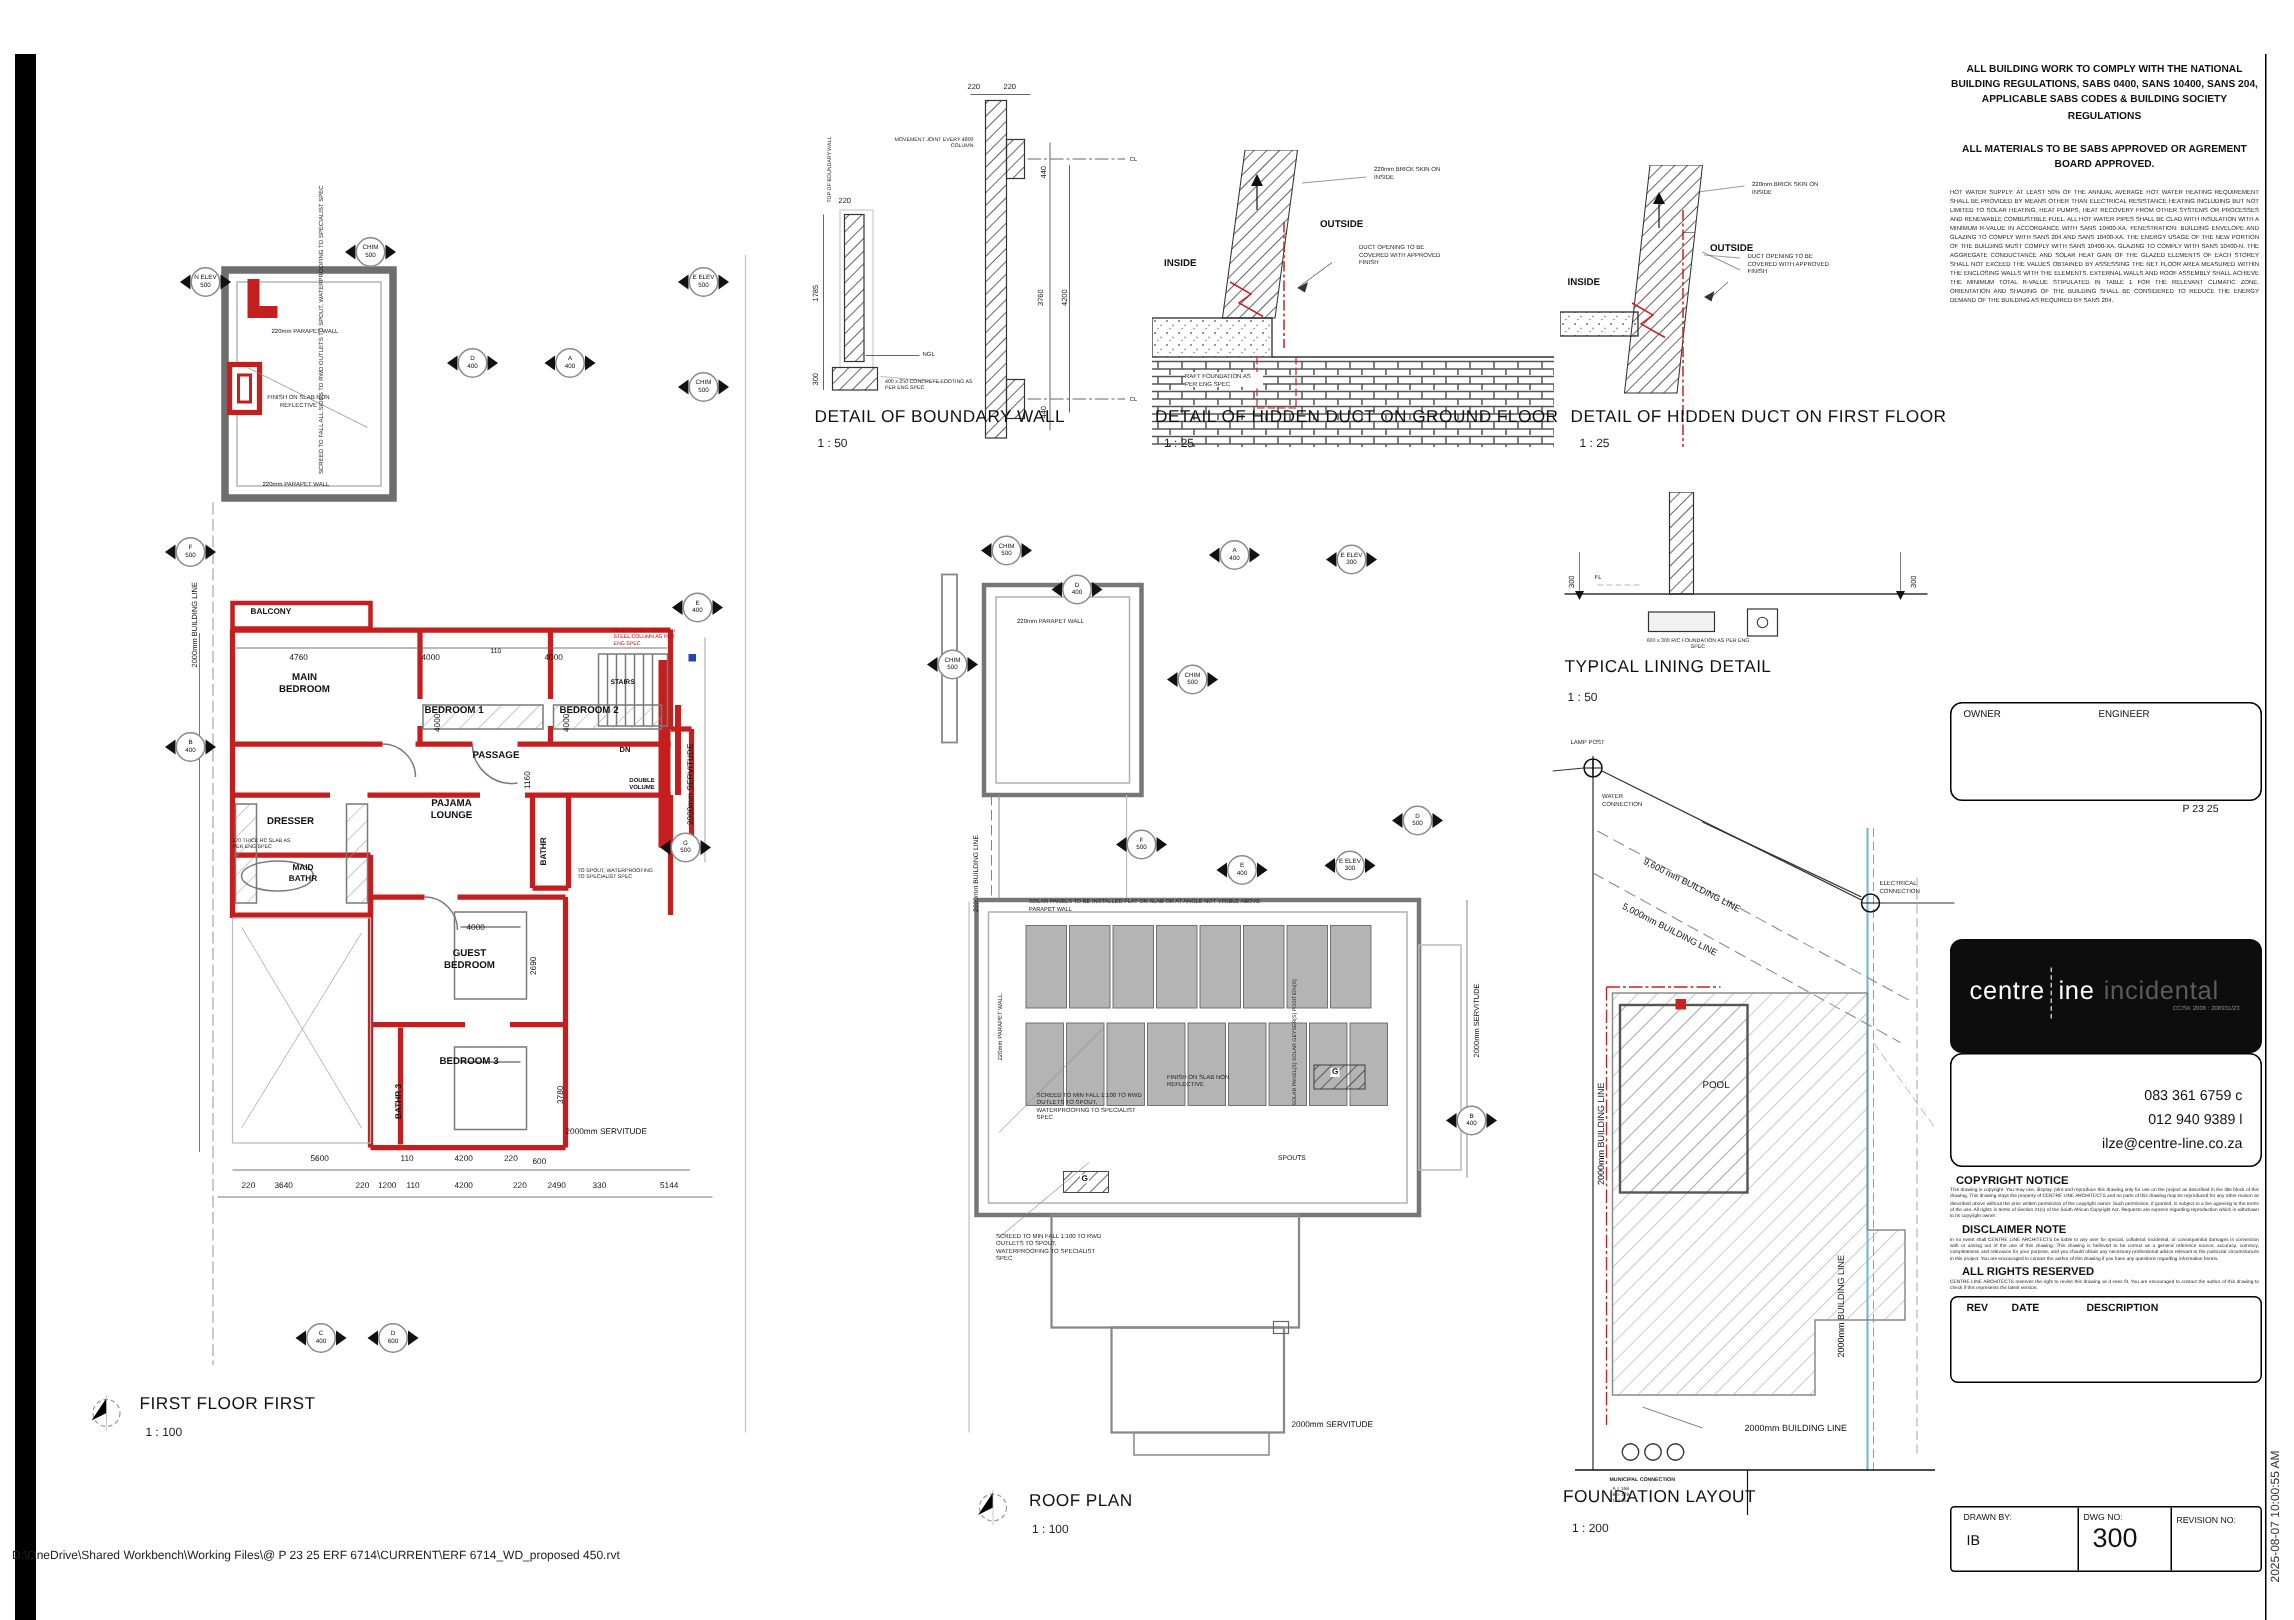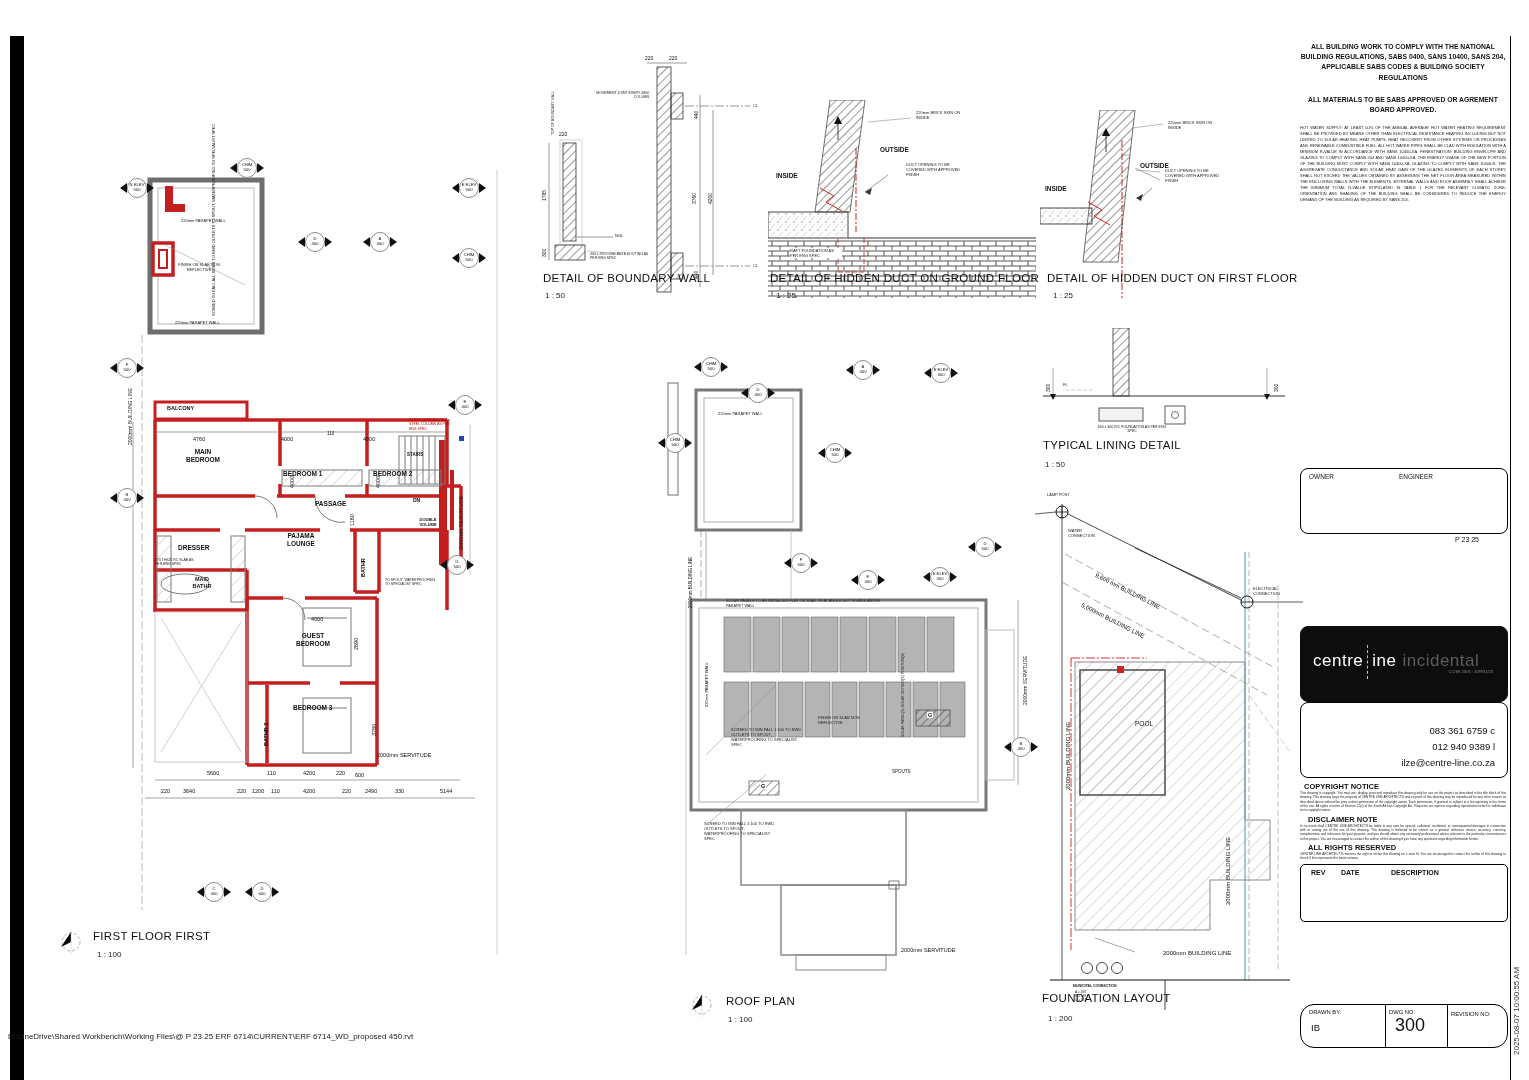--- a/index.html
+++ b/index.html
@@ -405,21 +405,21 @@
       <line x1="30" y1="62" x2="60" y2="62" stroke="#888" stroke-width="0.4" stroke-dasharray="4 2"></line>
     </svg>
     <div class="abs vtxt dim" style="left:10px;top:44px;height:20px;font-size:5px">300</div>
     <div class="abs vtxt dim" style="left:238px;top:44px;height:20px;font-size:5px">300</div>
     <div class="tiny" style="left:28px;top:54px">FL</div>
     <div class="tiny c" style="left:62px;top:97px;width:70px;font-size:3.5px">600 x 300 R/C FOUNDATION AS PER ENG SPEC</div>
     <div class="dtitle" style="left:8px;top:111px">TYPICAL LINING DETAIL</div>
     <div class="dscale" style="left:10px;top:132px">1 : 50</div>
   </div>
 
-  <div class="abs" style="left:646px;top:355px;width:400px;height:680px">
+  <div class="abs" style="left:606px;top:355px;width:400px;height:680px">
     <svg class="abs" style="left:0;top:0" width="400" height="680" viewBox="0 0 400 680">
       <rect x="22" y="28" width="10" height="112" fill="none" stroke="#888" stroke-width="1.2"></rect>
       <rect x="50" y="35" width="105" height="140" fill="none" stroke="#777" stroke-width="3"></rect>
       <rect x="58" y="43" width="89" height="124" fill="none" stroke="#b0b0b0" stroke-width="1"></rect>
       <line x1="60" y1="175" x2="60" y2="245" stroke="#999" stroke-width="0.8"></line>
       <line x1="145" y1="175" x2="145" y2="245" stroke="#bbb" stroke-width="0.8"></line>
       <line x1="55" y1="175" x2="55" y2="245" stroke="#777" stroke-width="0.6" stroke-dasharray="7 3"></line>
       <rect x="45" y="245" width="295" height="210" fill="none" stroke="#777" stroke-width="3"></rect>
       <rect x="53" y="253" width="279" height="194" fill="none" stroke="#b0b0b0" stroke-width="1"></rect>
       <g fill="#b4b4b4" stroke="#666" stroke-width="0.6">
@@ -648,21 +648,21 @@
     <div class="b" style="font-size:7.5px;margin-left:8px;margin-top:2px">ALL RIGHTS RESERVED</div>
     <div class="just" style="font-size:3.2px;line-height:1.35;color:#222">CENTRE LINE ARCHITECTS reserves the right to revise this drawing as it sees fit. You are encouraged to contact the author of this drawing to check if this represents the latest version.</div>
   </div>
 
   <div class="box" style="left:1300px;top:864px;width:206px;height:56px;border-radius:5px">
     <span class="lbl b" style="left:10px;top:4px;font-size:7px">REV</span>
     <span class="lbl b" style="left:40px;top:4px;font-size:7px">DATE</span>
     <span class="lbl b" style="left:90px;top:4px;font-size:7px">DESCRIPTION</span>
   </div>
 
-  <div class="box" style="left:1300px;top:1004px;width:206px;height:42px;border-radius:14px">
+  <div class="box" style="left:1300px;top:1004px;width:206px;height:42px;border-radius:3px">
     <span class="lbl" style="left:8px;top:4px;font-size:5.8px">DRAWN BY:</span>
     <span class="lbl" style="left:10px;top:18px;font-size:9.5px">IB</span>
     <span class="lbl" style="left:88px;top:4px;font-size:5.8px">DWG NO:</span>
     <span class="lbl" style="left:94px;top:10px;font-size:18px">300</span>
     <span class="lbl" style="left:150px;top:6px;font-size:5.8px">REVISION NO:</span>
     <span class="abs" style="left:84px;top:0;width:1px;height:42px;background:#000"></span>
     <span class="abs" style="left:146px;top:0;width:1px;height:42px;background:#000"></span>
   </div>
 
 </div>

